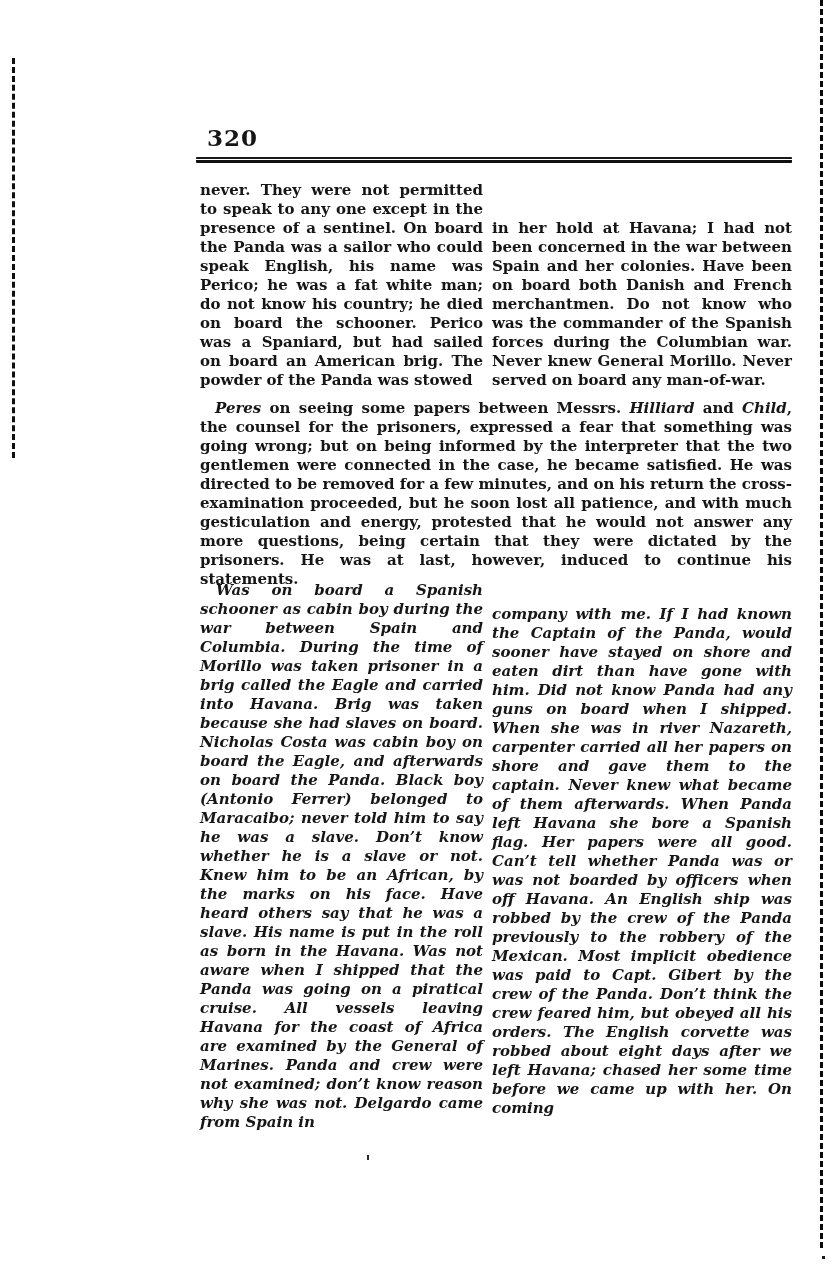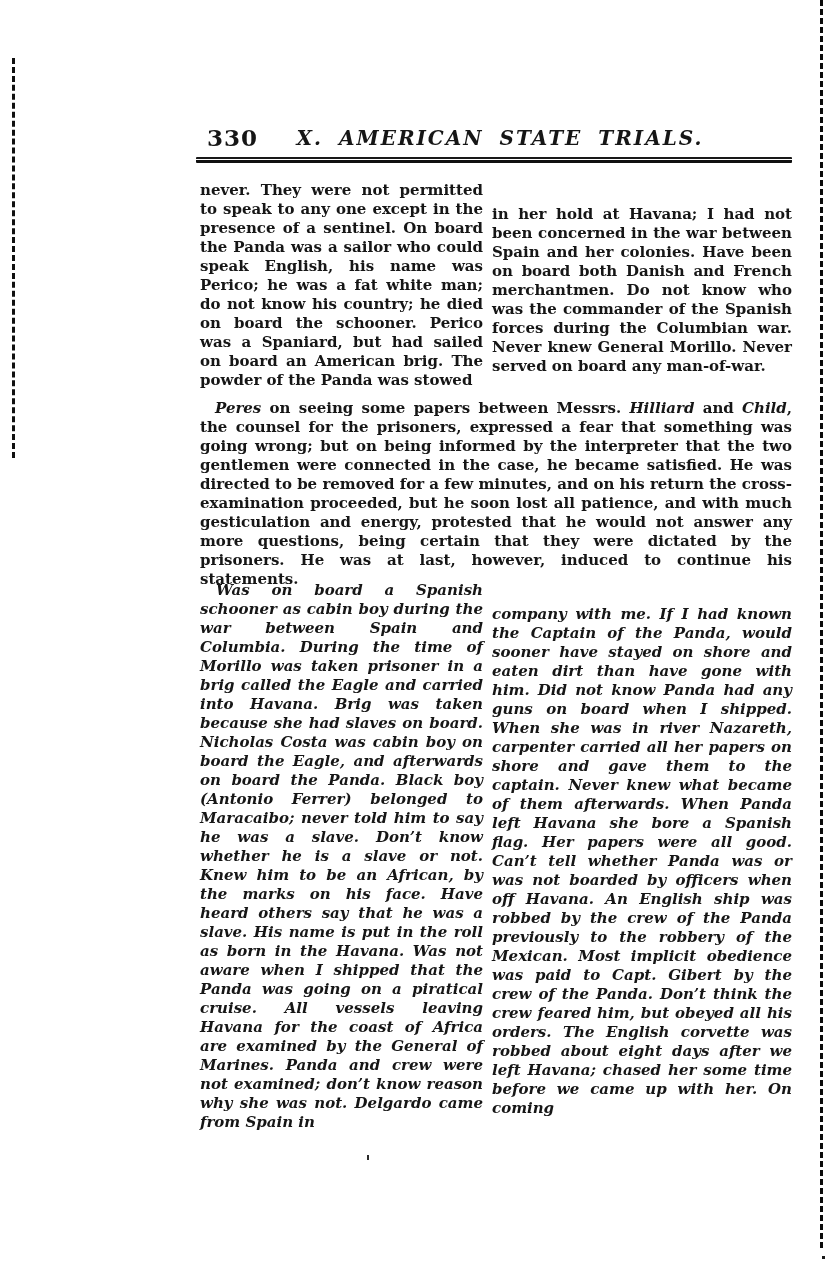--- a/index.html
+++ b/index.html
@@ -24,21 +24,21 @@
     white-space:nowrap;
   }
   .header-rule{
     position:absolute;left:196px;top:157px;width:596px;height:6px;
     background:
       linear-gradient(#181818 0 2px, #ffffff 2px 3px, #101010 3px 6px);
     border-radius:1px;
   }
   
   .two-col{position:absolute;left:200px;width:592px;display:flex;gap:9px;}
-  .block1{top:181px;}
+  .block1{top:181px;align-items:flex-end;}
   .block2{top:581px;font-style:italic;}
   .col{
     margin:0;
     font-size:15px;font-weight:700;line-height:19px;
     text-align:justify;
     hyphens:none;
   }
   .col.left{width:283px;}
   .col.right{width:300px;margin-top:24px;}
   .indent-first{text-indent:16px;}
@@ -58,22 +58,21 @@
     border-left:3px dashed #0a0a0a;
   }
   .speck-1{position:absolute;left:367px;top:1155px;width:2px;height:5px;background:#2a2a2a;}
   .speck-2{position:absolute;left:822px;top:1256px;width:3px;height:3px;background:#1a1a1a;}
 </style>
 </head>
 <body>
 
 <div class="page">
 
-  <span class="page-num">330</span>
-  <div class="running-head">X. AMERICAN STATE TRIALS.</div>
+  <span class="page-num">320</span>
   <div class="header-rule"></div>
 
   <div class="two-col block1">
     <p class="col left">never. They were not permitted to speak to any one except in the presence of a sentinel. On board the Panda was a sailor who could speak English, his name was Perico; he was a fat white man; do not know his country; he died on board the schooner. Perico was a Spaniard, but had sailed on board an American brig. The powder of the Panda was stowed</p>
     <p class="col right">in her hold at Havana; I had not been concerned in the war between Spain and her colonies. Have been on board both Danish and French merchantmen. Do not know who was the commander of the Spanish forces during the Columbian war. Never knew General Morillo. Never served on board any man-of-war.</p>
   </div>
 
   <p class="narrative"><i>Peres</i><span> on seeing some papers between Messrs. </span><i>Hilliard</i><span> and </span><i>Child</i><span>, the counsel for the prisoners, expressed a fear that something was going wrong; but on being informed by the interpreter that the two gentlemen were connected in the case, he became satisfied. He was directed to be removed for a few minutes, and on his return the cross-examination proceeded, but he soon lost all patience, and with much gesticulation and energy, protested that he would not answer any more questions, being certain that they were dictated by the prisoners. He was at last, however, induced to continue his statements.</span></p>
 
   <div class="two-col block2">

